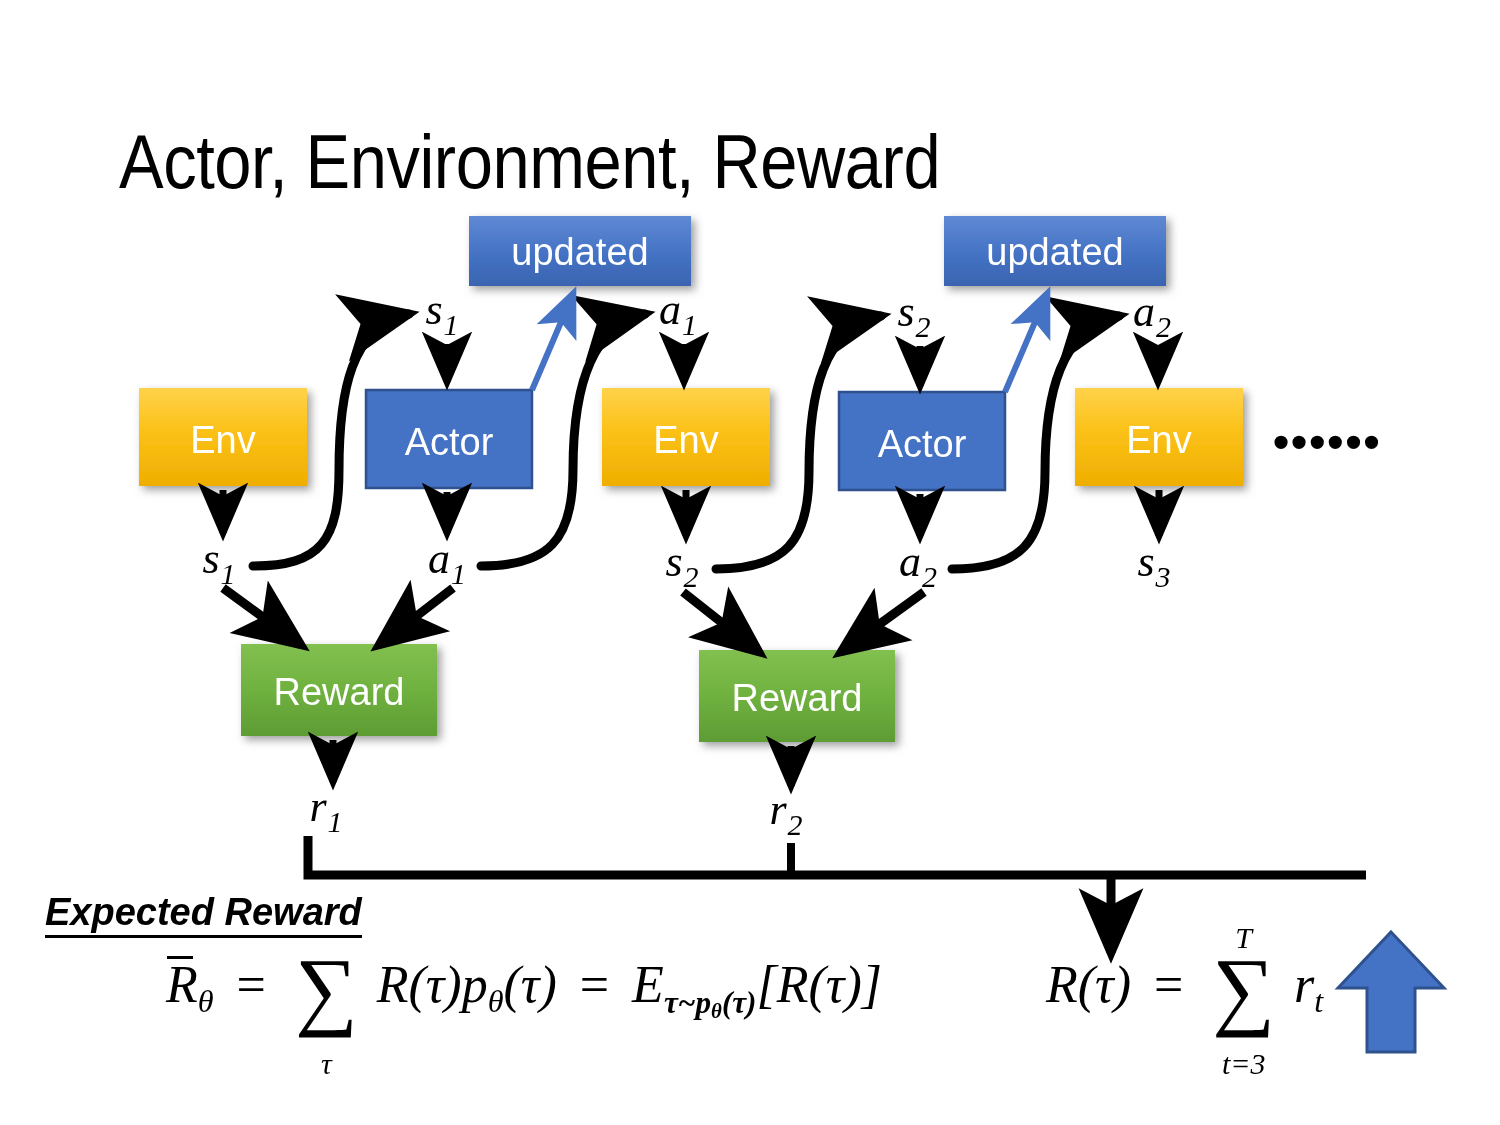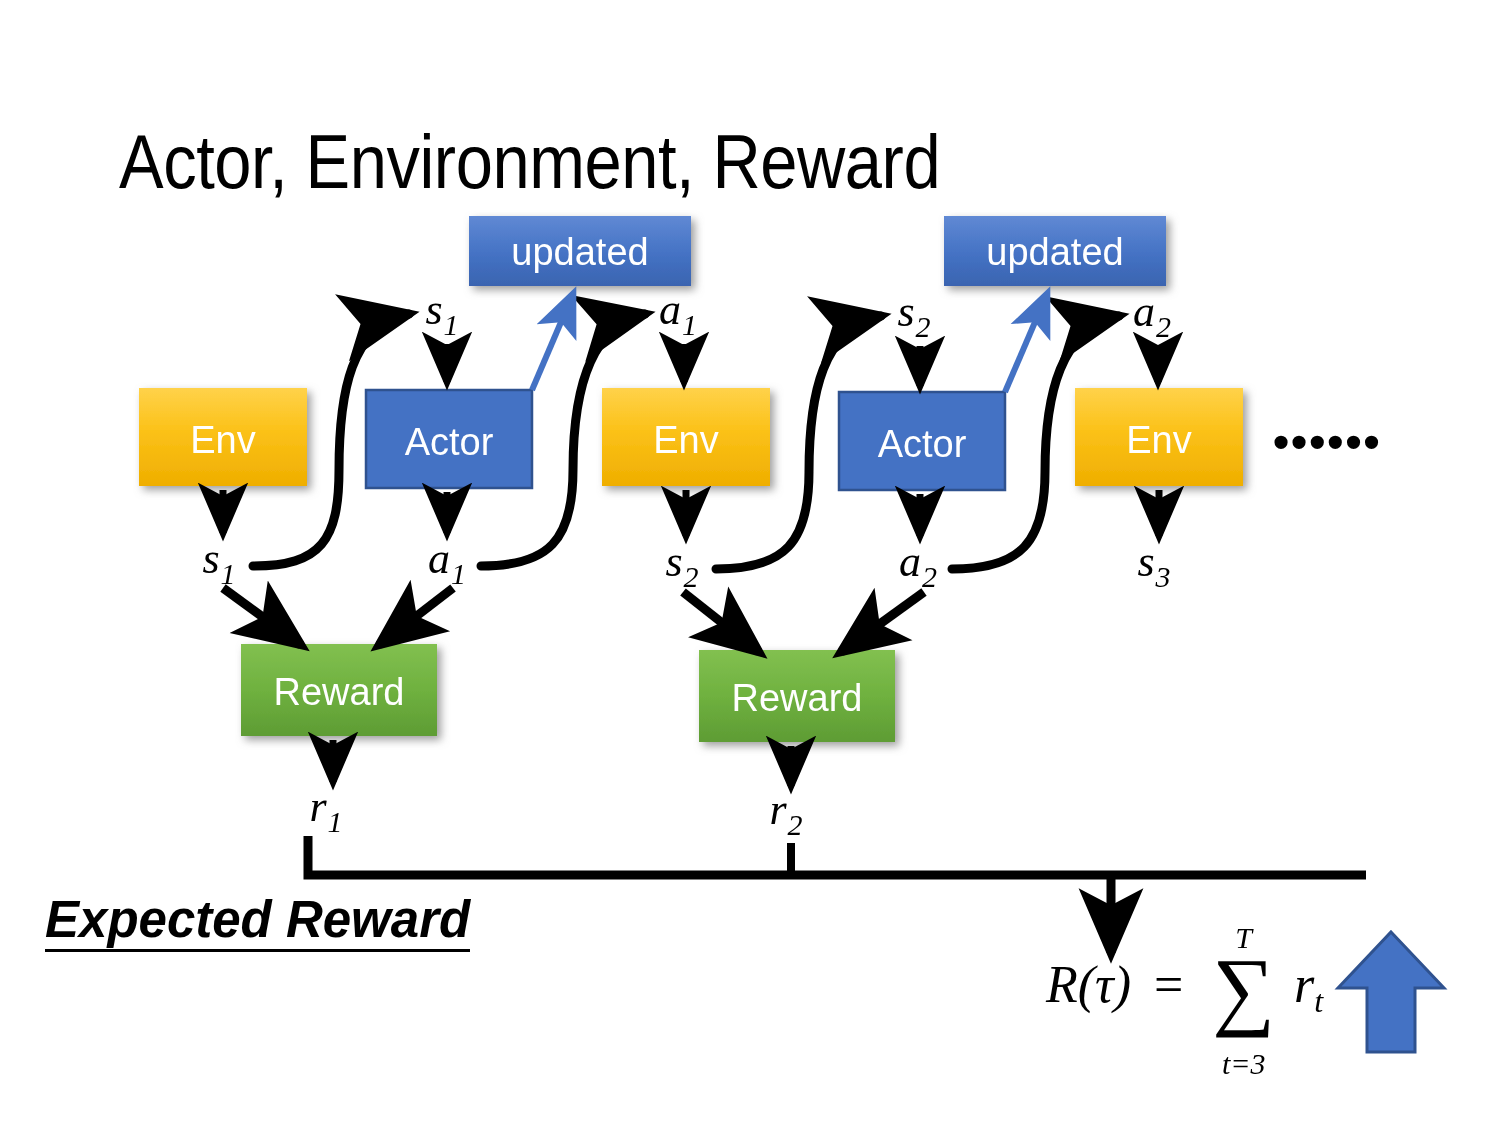--- a/index.html
+++ b/index.html
@@ -66,21 +66,21 @@
     font-size: 46px;
     font-weight: 700;
     fill: #000000;
     letter-spacing: 2px;
   }
   #expected-reward-label {
     position: absolute;
     left: 44px;
     top: 893px;
     font-family: "Liberation Sans", sans-serif;
-    font-size: 51px;
+    font-size: 38px;
     font-weight: bold;
     font-style: italic;
     color: #000000;
     border-bottom: 3px solid #000000;
     padding-bottom: 2px;
     line-height: 1.05;
   }
   .formula {
     position: absolute;
     font-family: "Liberation Serif", serif;
@@ -348,20 +348,28 @@
       <text class="dots" x="1272" y="458">••••••</text>
     </g>
 
     <g>
       <path d="M 1390,932 L 1443,988 L 1414,988 L 1414,1052 L 1366,1052 L 1366,988 L 1337,988 Z" fill="#4472C4" stroke="#2F528F" stroke-width="3" stroke-linejoin="miter"></path>
     </g>
   </svg>
 
   <div id="expected-reward-label">Expected Reward</div>
 
+  <div class="formula" id="formula-left">
+    <span class="overbar"><span class="it">R</span></span><span class="sub it">θ</span>
+    <span class="up" style="margin:0 10px;">=</span>
+    <span class="sumwrap"><span class="bigsum">∑</span><span class="lim-below it">τ</span></span>
+    <span class="it">R(τ)p</span><span class="sub it">θ</span><span class="it">(τ)</span>
+    <span class="up" style="margin:0 10px;">=</span>
+    <span class="it">E</span><span class="subbold">τ~p</span><span style="font-size:0.4em;vertical-align:-0.75em;font-style:italic;font-weight:bold;">θ</span><span class="subbold">(τ)</span><span class="it">[R(τ)]</span>
+  </div>
 
   <div class="formula" id="formula-right">
     <span class="it">R(τ)</span>
     <span class="up" style="margin:0 10px;">=</span>
     <span class="sumwrap"><span class="bigsum">∑</span><span class="lim-above it">T</span><span class="lim-below it">t=3</span></span>
     <span class="it">r</span><span class="sub it">t</span>
   </div>
 
 </div>
 

